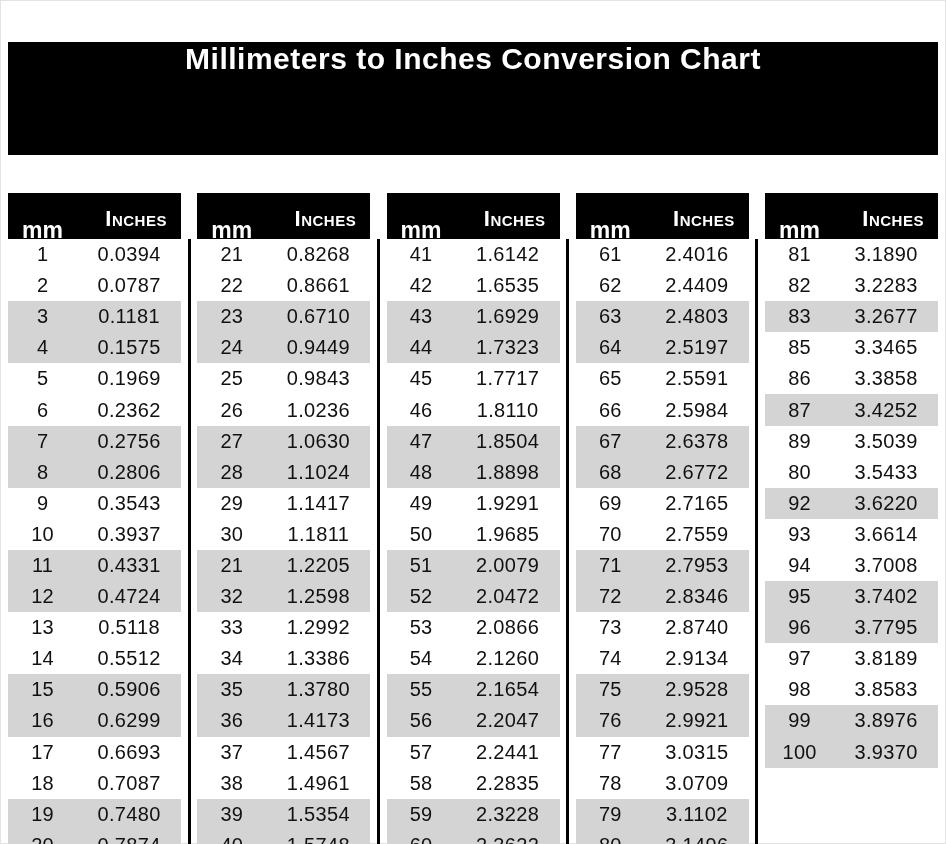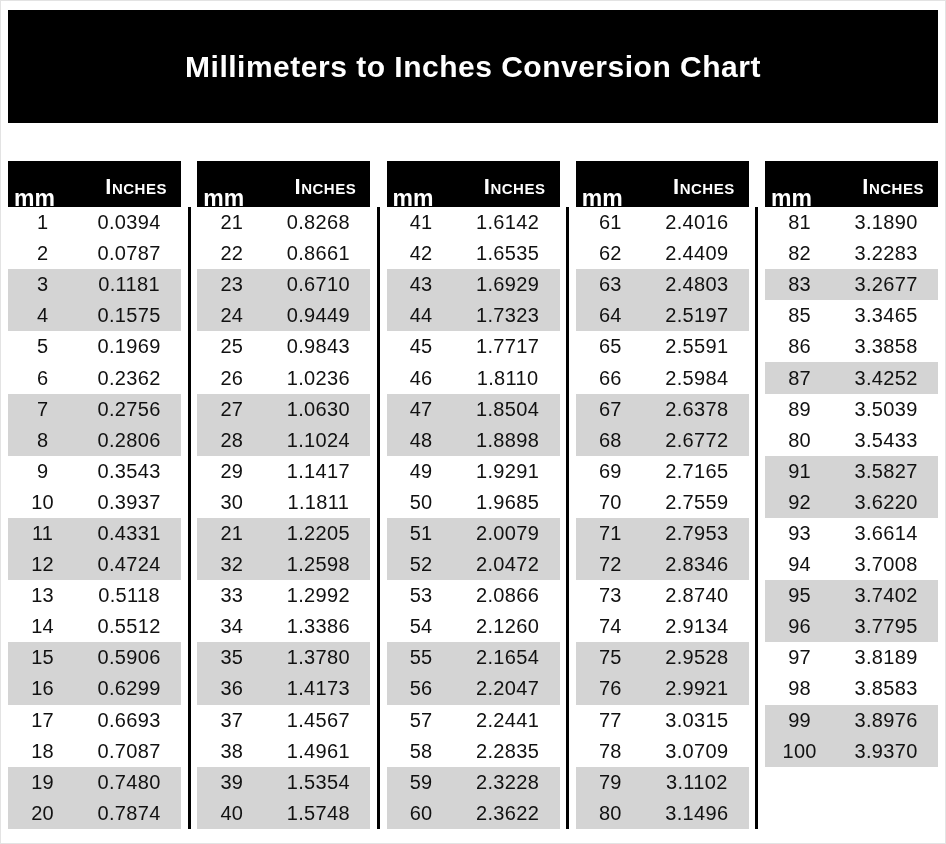--- a/index.html
+++ b/index.html
@@ -10,23 +10,24 @@
     box-shadow: inset 0 0 0 1px #e3e3e3;
     position: relative;
     overflow: hidden;
   }
   .page { padding: 10px 8px 0 8px; }
 
   
   .banner {
     width: 930px; height: 113px;
     background: var(--banner-bg, #000000);
-    display: flex; align-items: center; justify-content: center;
+    display: flex; align-items: flex-start; justify-content: center;
     margin-bottom: 38px;
     box-sizing: border-box;
+    margin-top: 32px;
   }
   .banner h1 {
     margin: 0;
     color: var(--banner-text, #ffffff);
     font-size: 30px;
     font-weight: bold;
     letter-spacing: 0.5px;
   }
 
   
@@ -41,21 +42,21 @@
     height: 46px;
     background: var(--header-bg, #000000);
     color: var(--header-text, #ffffff);
     display: grid;
     grid-template-columns: 40% 60%;
     align-items: center;
     font-weight: bold;
   }
   .h-mm {
     font-size: 23px;
-    padding-left: 6px;
+    padding-left: 14px;
     margin-top: 24px;
   }
   .h-in {
     font-size: 22px;
     font-variant: small-caps;
     text-align: center;
     position: relative; left: 7px;
     letter-spacing: 0.5px;
   }
   .row {
@@ -465,24 +466,20 @@
         </div>
         <div class="row">
           <span class="c-mm">89</span>
           <span class="c-in">3.5039</span>
         </div>
         <div class="row">
           <span class="c-mm">80</span>
           <span class="c-in">3.5433</span>
         </div>
         <div class="row alt">
-          <span class="c-mm">91</span>
-          <span class="c-in">3.5827</span>
-        </div>
-        <div class="row alt">
           <span class="c-mm">92</span>
           <span class="c-in">3.6220</span>
         </div>
         <div class="row">
           <span class="c-mm">93</span>
           <span class="c-in">3.6614</span>
         </div>
         <div class="row">
           <span class="c-mm">94</span>
           <span class="c-in">3.7008</span>

